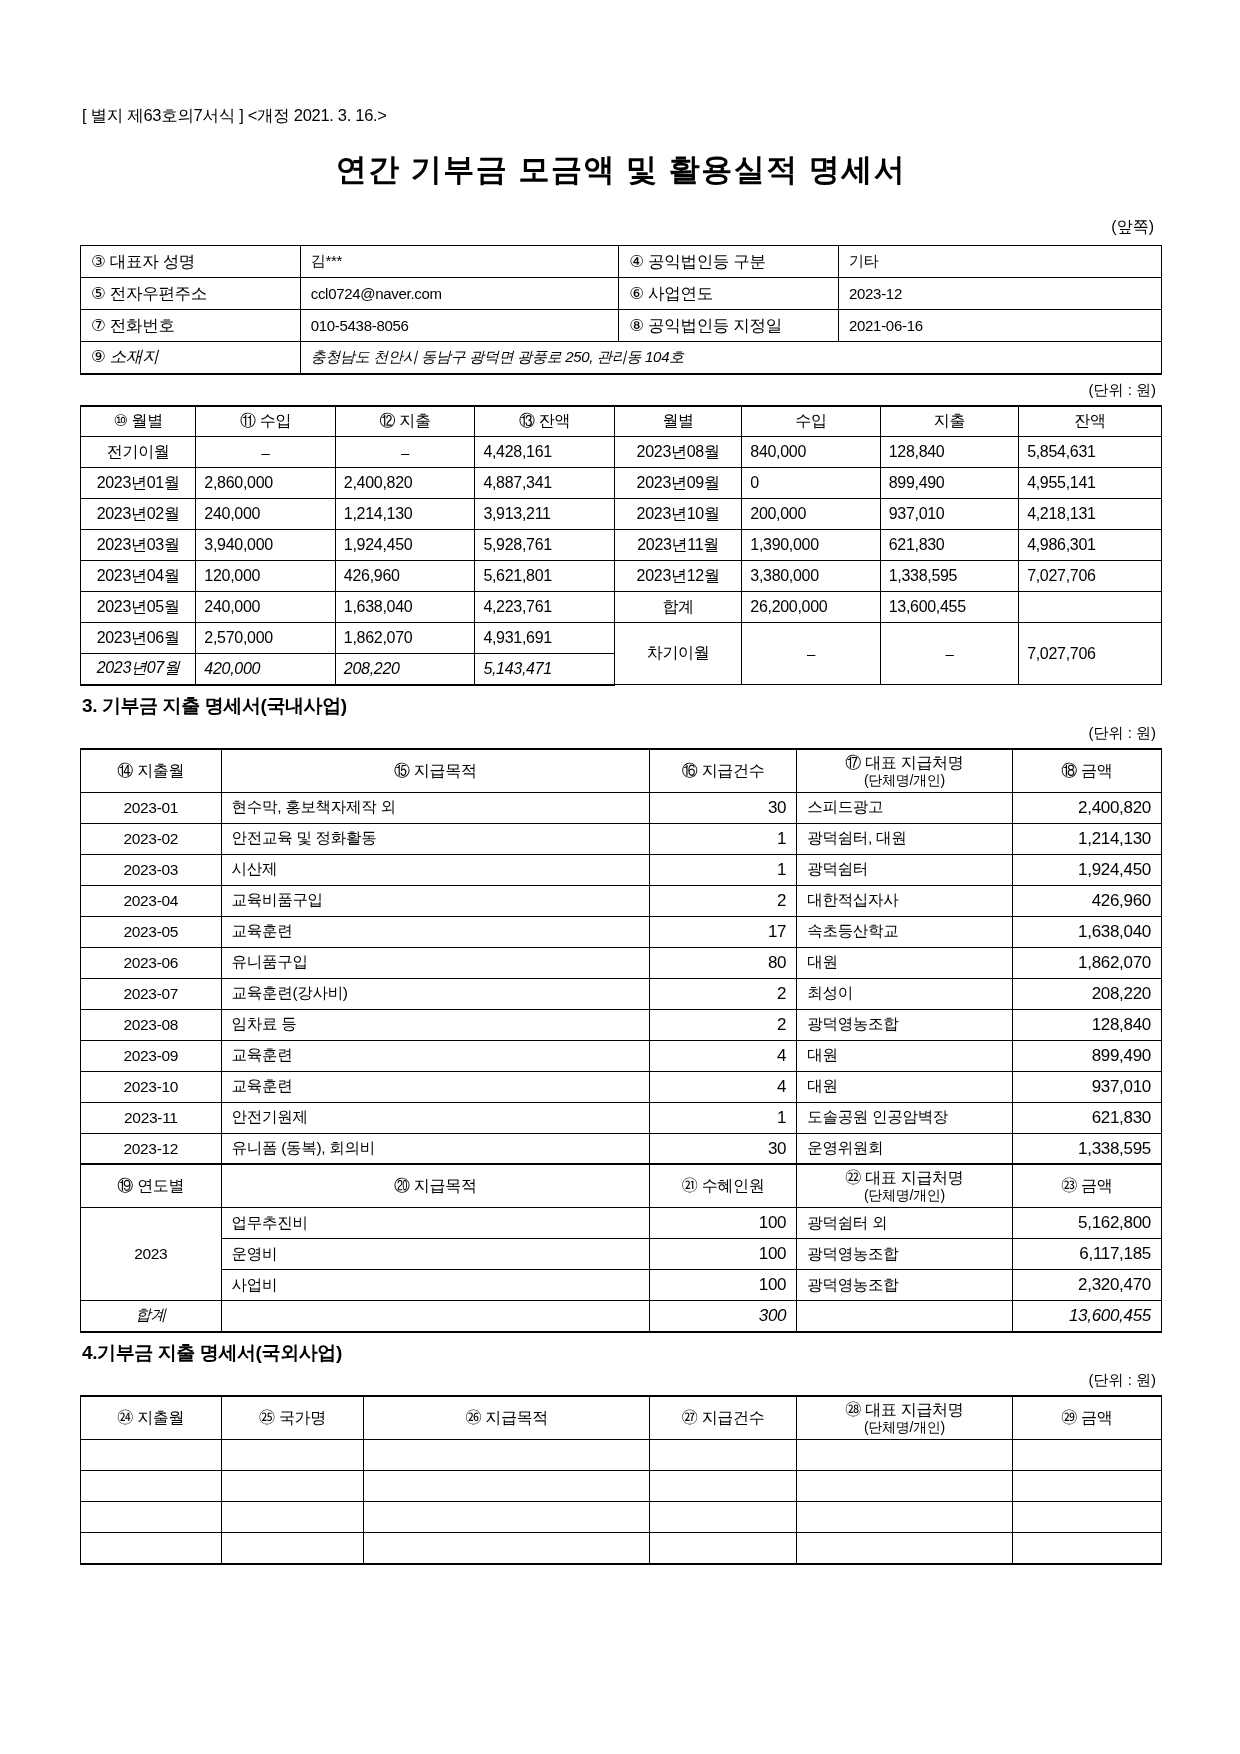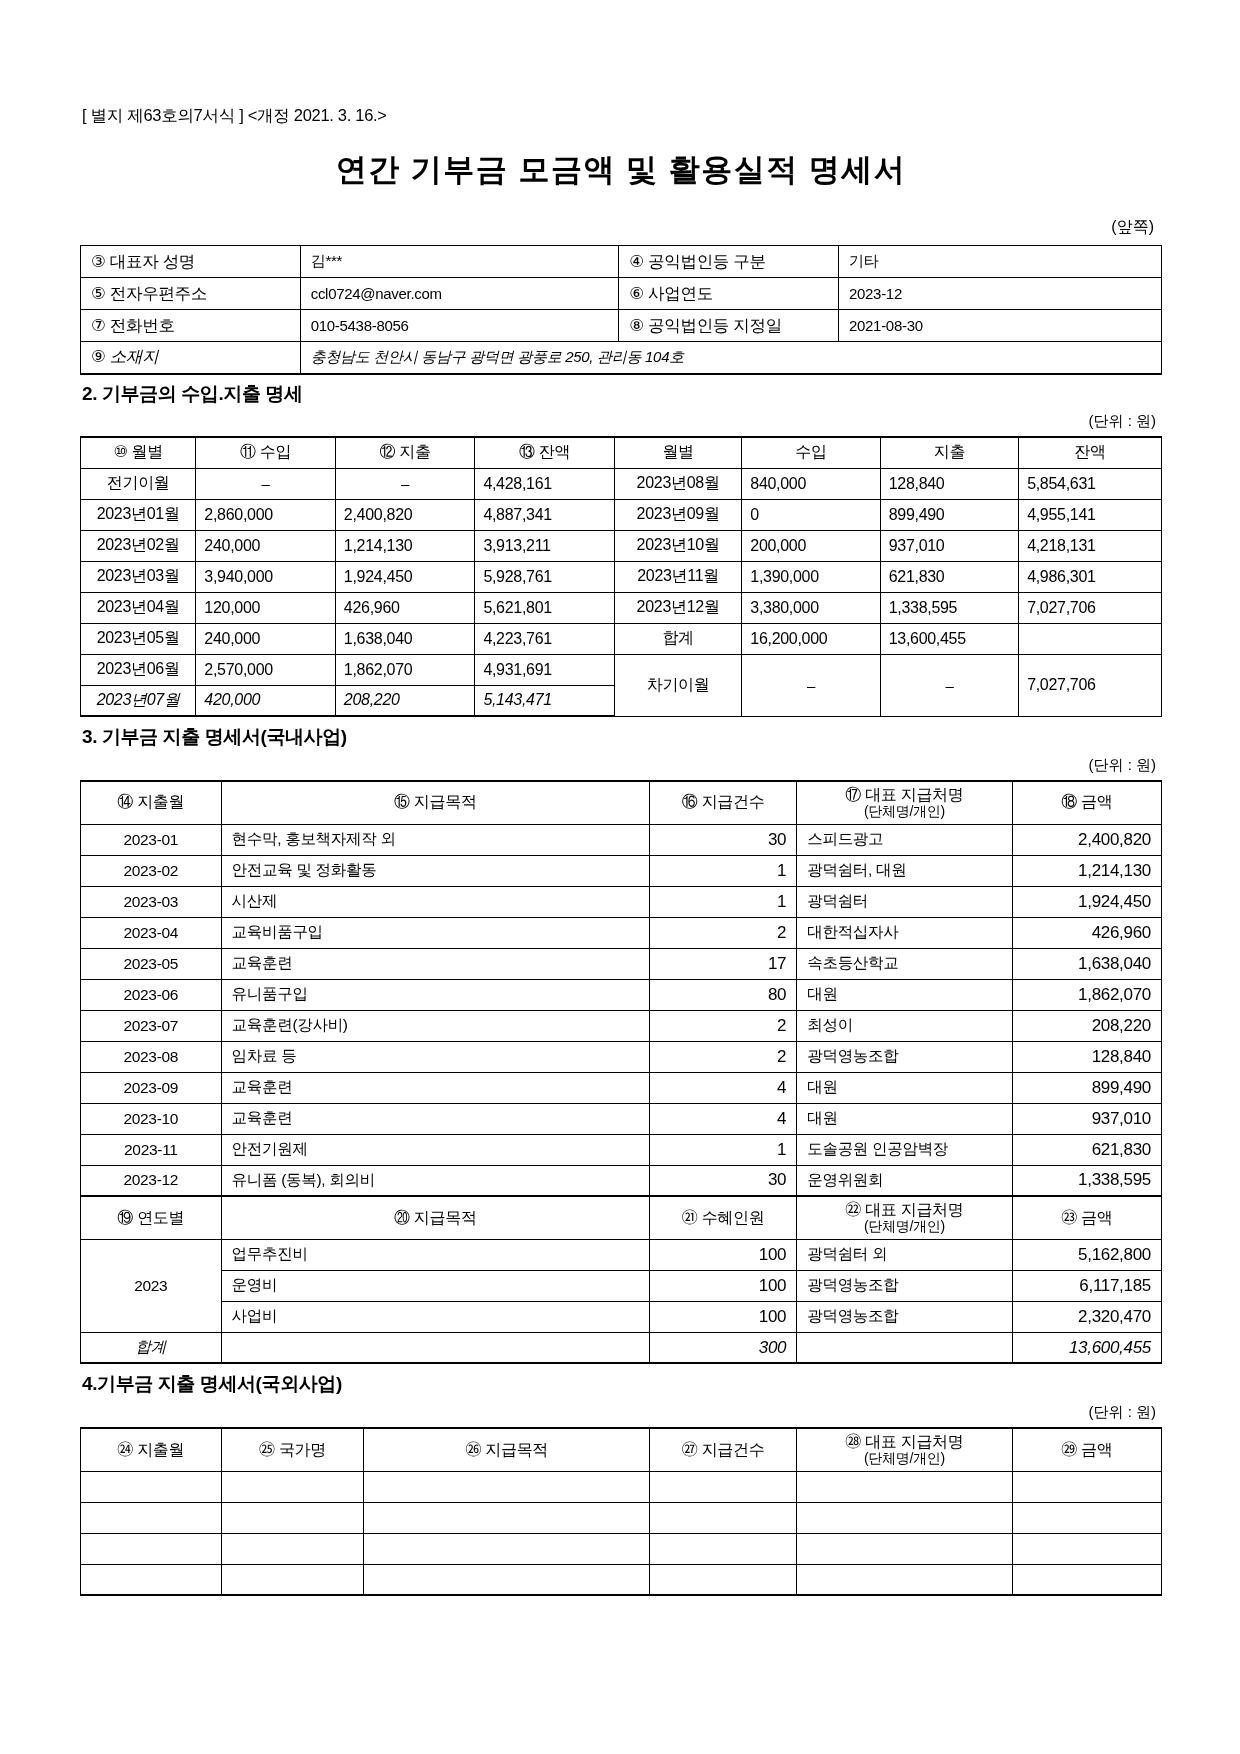--- a/index.html
+++ b/index.html
@@ -129,30 +129,29 @@
       <tr>
         <td class="lbl">⑤ 전자우편주소</td>
         <td class="val">ccl0724@naver.com</td>
         <td class="lbl">⑥ 사업연도</td>
         <td class="val">2023-12</td>
       </tr>
       <tr>
         <td class="lbl">⑦ 전화번호</td>
         <td class="val">010-5438-8056</td>
         <td class="lbl">⑧ 공익법인등 지정일</td>
-        <td class="val">2021-08-30</td>
+        <td class="val">2021-06-16</td>
       </tr>
       <tr>
         <td class="lbl thick-bottom">⑨ 소재지</td>
         <td class="val thick-bottom" colspan="3">충청남도 천안시 동남구 광덕면 광풍로 250, 관리동 104호</td>
       </tr>
     </tbody>
   </table>
 
-  <div class="sec-title" style="margin-top:6px">2. 기부금의 수입.지출 명세</div>
   <div class="unit-note">(단위 : 원)</div>
   <table class="t-inout">
     <colgroup>
       <col style="width:105px">
         <col style="width:127px">
         <col style="width:127px">
         <col style="width:127px">
       <col style="width:116px">
         <col style="width:126px">
         <col style="width:126px">
@@ -219,21 +218,21 @@
         <td class="num">3,380,000</td>
         <td class="num">1,338,595</td>
         <td class="num">7,027,706</td>
       </tr>
       <tr>
         <td class="mon">2023년05월</td>
         <td class="num">240,000</td>
         <td class="num">1,638,040</td>
         <td class="num">4,223,761</td>
         <td class="mon">합계</td>
-        <td class="num">16,200,000</td>
+        <td class="num">26,200,000</td>
         <td class="num">13,600,455</td>
         <td class="num"></td>
       </tr>
       <tr>
         <td class="mon">2023년06월</td>
         <td class="num">2,570,000</td>
         <td class="num">1,862,070</td>
         <td class="num">4,931,691</td>
         <td class="mon" rowspan="2">차기이월</td>
         <td class="dash" rowspan="2">–</td>

